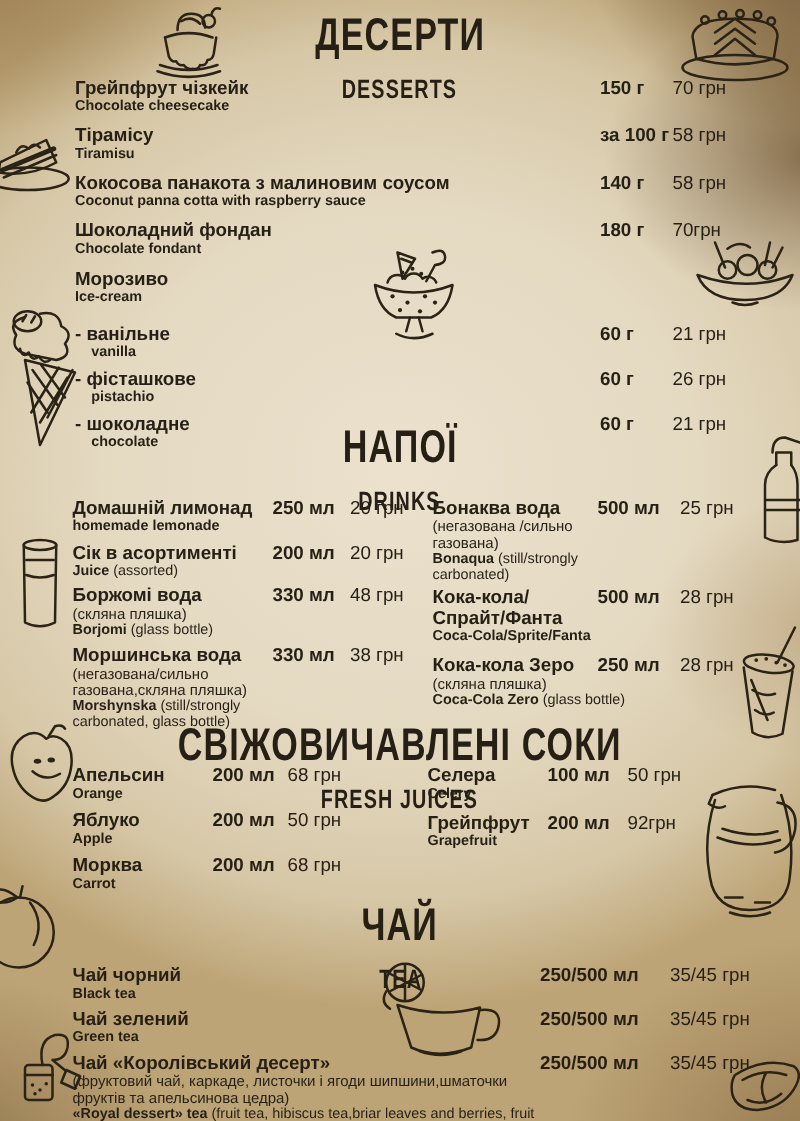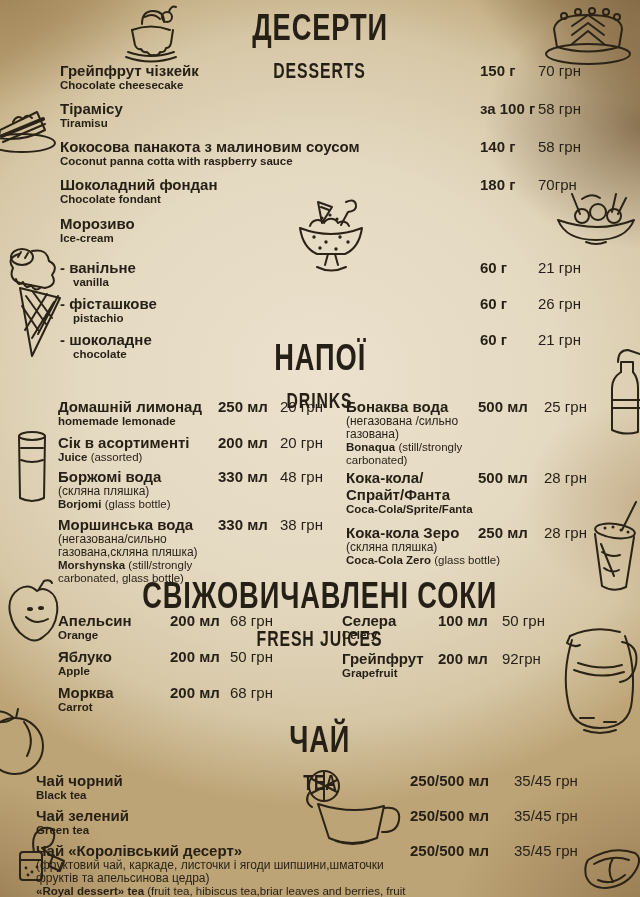--- a/index.html
+++ b/index.html
@@ -37,21 +37,21 @@
   .cols{display:flex;align-items:flex-start;}
   .dcol-l{width:338px;}
   .dcol-r{width:302px;}
   .dcol-l .row{grid-template-columns:160px 62px 58px;padding-left:58px;}
   .dcol-r .row{grid-template-columns:132px 66px 62px;padding-left:8px;}
   .dcol-l .sub,.dcol-r .sub{max-width:158px;}
   .jcol-l{width:330px;}
   .jcol-r{width:310px;}
   .jcol-l .row{grid-template-columns:112px 60px 70px;padding-left:58px;}
   .jcol-r .row{grid-template-columns:96px 64px 64px;padding-left:12px;}
-  .t-list .row{grid-template-columns:374px 104px 94px;padding-left:36px;}
+  .t-list .row{grid-template-columns:374px 104px 94px;padding-left:58px;}
   .t-list .sub{max-width:384px;}
   .flav .sub{padding-left:13px;}
 
   .icon{position:absolute;}
   .sk *{stroke:#2b2316;fill:none;stroke-width:2;stroke-linecap:round;stroke-linejoin:round;}
   .sk .fill{fill:#2b2316;stroke:none;}
   .sk .thick{stroke-width:4;}
 </style>
 </head>
 <body>

